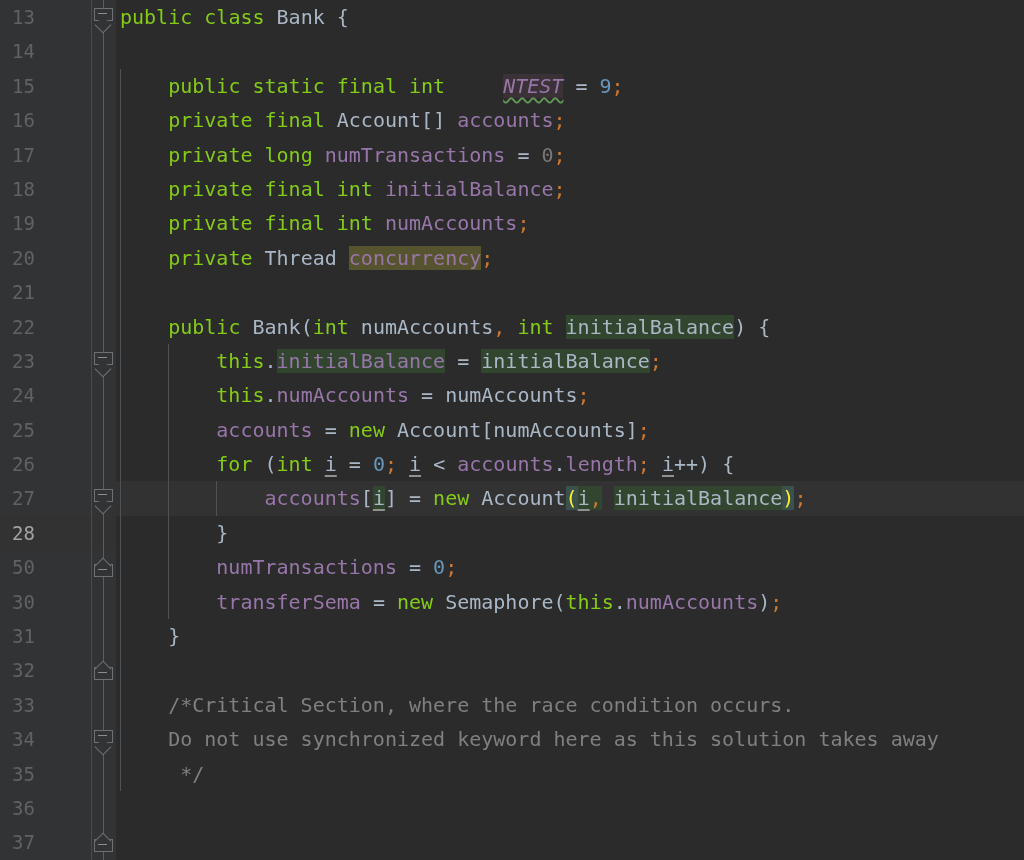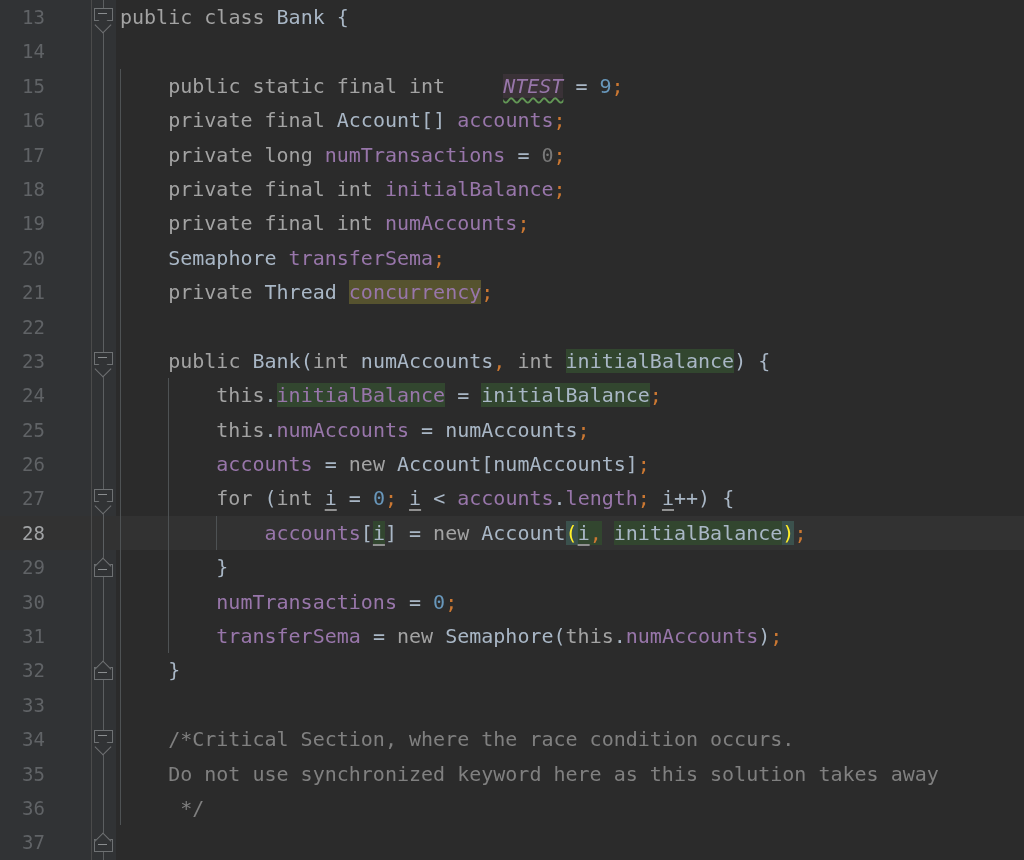--- a/index.html
+++ b/index.html
@@ -35,21 +35,21 @@
     box-sizing: border-box;
   }
   .gutter-row {
     position: relative;
     height: 34.4px;
     box-sizing: border-box;
   }
   .gutter-row.current { background: #323232; }
   .linenum {
     position: absolute;
-    right: 46px;
+    right: 56px;
     top: 0;
     height: 34.4px;
     line-height: 34.4px;
     color: #606366;
     font-size: 19px;
     font-family: "DejaVu Sans Mono", monospace;
     text-align: right;
     white-space: pre;
   }
   .gutter-row.current .linenum { color: #a1a3a5; }
@@ -150,21 +150,21 @@
   .iguide {
     position: absolute;
     top: 0;
     width: 1px;
     height: 34.4px;
     background: #4e5254;
     z-index: 1;
   }
 
   
-  .kw   { color: #a3a3a3; }            
+  .kw   { color: #84cc16; }            
   .type { color: #a9b7c6; }            
   .pln  { color: #a9b7c6; }
   .fld  { color: #9876aa; }            
   .loc  { color: #a9b7c6; }            
   .num  { color: #6897bb; }            
   .numd { color: #787878; }            
   .cmt  { color: #808080; margin-top: 20px; }            
   .punc { color: #a9b7c6; }
   .semi { color: #cc7832; }
 
@@ -234,21 +234,21 @@
       <div class="gutter-row">
         <span class="linenum">26</span>
       </div>
       <div class="gutter-row">
         <span class="linenum">27</span>
       </div>
       <div class="gutter-row current">
         <span class="linenum">28</span>
       </div>
       <div class="gutter-row">
-        <span class="linenum">29</span>
+        <span class="linenum">50</span>
       </div>
       <div class="gutter-row">
         <span class="linenum">30</span>
       </div>
       <div class="gutter-row">
         <span class="linenum">31</span>
       </div>
       <div class="gutter-row">
         <span class="linenum">32</span>
       </div>
@@ -383,21 +383,20 @@
     </div>
 
   <div id="code">
       <div class="code-row"><span class="txt"><span class="kw">public</span> <span class="kw">class</span> <span class="type">Bank</span> <span class="punc">{</span></span></div>
       <div class="code-row"><span class="txt"></span></div>
       <div class="code-row"><div class="iguide" style="left: 4px;"></div><span class="txt">    <span class="kw">public</span> <span class="kw">static</span> <span class="kw">final</span> <span class="kw">int</span> <span class="const">NTEST</span> <span class="punc">=</span> <span class="num">9</span><span class="semi">;</span></span></div>
       <div class="code-row"><div class="iguide" style="left: 4px;"></div><span class="txt">    <span class="kw">private</span> <span class="kw">final</span> <span class="type">Account</span><span class="punc">[</span><span class="punc">]</span> <span class="fld">accounts</span><span class="semi">;</span></span></div>
       <div class="code-row"><div class="iguide" style="left: 4px;"></div><span class="txt">    <span class="kw">private</span> <span class="kw">long</span> <span class="fld">numTransactions</span> <span class="punc">=</span> <span class="numd">0</span><span class="semi">;</span></span></div>
       <div class="code-row"><div class="iguide" style="left: 4px;"></div><span class="txt">    <span class="kw">private</span> <span class="kw">final</span> <span class="kw">int</span> <span class="fld">initialBalance</span><span class="semi">;</span></span></div>
       <div class="code-row"><div class="iguide" style="left: 4px;"></div><span class="txt">    <span class="kw">private</span> <span class="kw">final</span> <span class="kw">int</span> <span class="fld">numAccounts</span><span class="semi">;</span></span></div>
-      <div class="code-row"><div class="iguide" style="left: 4px;"></div><span class="txt">    <span class="type">Semaphore</span> <span class="fld">transferSema</span><span class="semi">;</span></span></div>
       <div class="code-row"><div class="iguide" style="left: 4px;"></div><span class="txt">    <span class="kw">private</span> <span class="type">Thread</span> <span class="fld hl-olive">concurrency</span><span class="semi">;</span></span></div>
       <div class="code-row"><div class="iguide" style="left: 4px;"></div><span class="txt"></span></div>
       <div class="code-row"><div class="iguide" style="left: 4px;"></div><span class="txt">    <span class="kw">public</span> <span class="type">Bank</span><span class="punc">(</span><span class="kw">int</span> <span class="loc">numAccounts</span><span class="semi">,</span> <span class="kw">int</span> <span class="loc hl-green">initialBalance</span><span class="punc">)</span> <span class="punc">{</span></span></div>
       <div class="code-row"><div class="iguide" style="left: 4px;"></div><div class="iguide" style="left: 52.08px;"></div><span class="txt">        <span class="kw">this</span><span class="punc">.</span><span class="fld hl-green">initialBalance</span> <span class="punc">=</span> <span class="loc hl-green">initialBalance</span><span class="semi">;</span></span></div>
       <div class="code-row"><div class="iguide" style="left: 4px;"></div><div class="iguide" style="left: 52.08px;"></div><span class="txt">        <span class="kw">this</span><span class="punc">.</span><span class="fld">numAccounts</span> <span class="punc">=</span> <span class="loc">numAccounts</span><span class="semi">;</span></span></div>
       <div class="code-row"><div class="iguide" style="left: 4px;"></div><div class="iguide" style="left: 52.08px;"></div><span class="txt">        <span class="fld">accounts</span> <span class="punc">=</span> <span class="kw">new</span> <span class="type">Account</span><span class="punc">[</span><span class="loc">numAccounts</span><span class="punc">]</span><span class="semi">;</span></span></div>
       <div class="code-row"><div class="iguide" style="left: 4px;"></div><div class="iguide" style="left: 52.08px;"></div><span class="txt">        <span class="kw">for</span> <span class="punc">(</span><span class="kw">int</span> <span class="pln under">i</span> <span class="punc">=</span> <span class="num">0</span><span class="semi">;</span> <span class="pln under">i</span> <span class="punc">&lt;</span> <span class="fld">accounts</span><span class="punc">.</span><span class="fld">length</span><span class="semi">;</span> <span class="pln under">i</span><span class="punc">+</span><span class="punc">+</span><span class="punc">)</span> <span class="punc">{</span></span></div>
       <div class="code-row current"><div class="iguide" style="left: 4px;"></div><div class="iguide" style="left: 52.08px;"></div><div class="iguide" style="left: 100.16px;"></div><span class="txt">            <span class="fld">accounts</span><span class="punc">[</span><span class="pln under hl-green">i</span><span class="punc">]</span> <span class="punc">=</span> <span class="kw">new</span> <span class="type">Account</span><span class="hl-brace">(</span><span class="pln under hl-green">i</span><span class="semi hl-green">,</span> <span class="loc hl-green">initialBalance</span><span class="hl-brace">)</span><span class="semi">;</span></span></div>
       <div class="code-row"><div class="iguide" style="left: 4px;"></div><div class="iguide" style="left: 52.08px;"></div><span class="txt">        <span class="punc">}</span></span></div>
       <div class="code-row"><div class="iguide" style="left: 4px;"></div><div class="iguide" style="left: 52.08px;"></div><span class="txt">        <span class="fld">numTransactions</span> <span class="punc">=</span> <span class="num">0</span><span class="semi">;</span></span></div>

